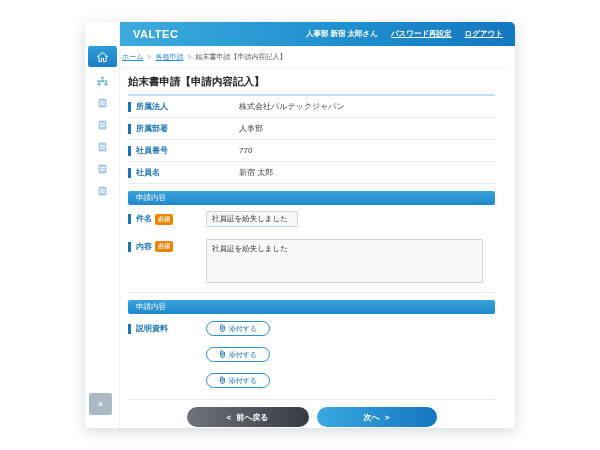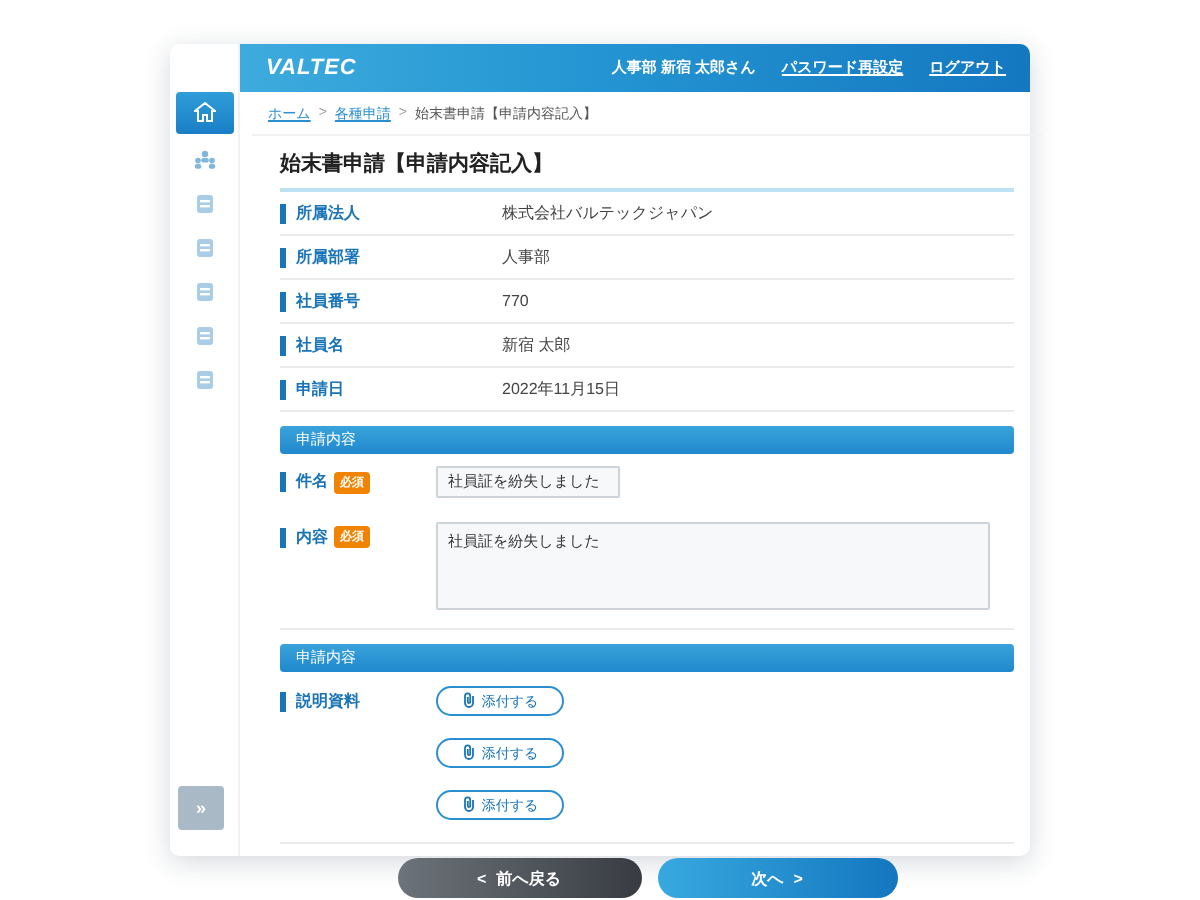--- a/index.html
+++ b/index.html
@@ -6,40 +6,40 @@
   html,body { width:600px; height:450px; background:#ffffff; overflow:hidden;
     font-family:"Liberation Sans","DejaVu Sans",sans-serif; }
 
   .window { position:absolute; left:85px; top:22px; width:430px; height:406px;
     background:#fff; border-radius:5px; box-shadow:0 3px 14px rgba(40,60,80,.20); }
 
   
   .header { position:absolute; left:35px; top:0; width:395px; height:24px;
     background:linear-gradient(90deg,#3dabdd 0%, #2495d2 45%, #1478c1 100%);
     border-radius:0 5px 0 0; display:flex; align-items:center; }
-  .logo { font-style:italic; font-weight:bold; color:#fff; font-size:11px;
+  .logo { font-weight:bold; color:#fff; font-size:11px;
     letter-spacing:.5px; margin-left:13px; }
   .header-right { margin-left:auto; margin-right:12px; display:flex; gap:13px; }
   .user-info { color:#fff; font-size:7.5px; font-weight:bold; }
   .header-link { color:#fff; font-size:7.5px; font-weight:bold; text-decoration:underline; cursor:pointer; }
 
   
   .sidebar { position:absolute; left:0; top:0; width:35px; height:100%;
     background:#fff; border-right:1px solid #eef2f5; border-radius:5px 0 0 5px; }
   .home-btn { position:absolute; left:3px; top:24px; width:29px; height:21px;
     background:linear-gradient(180deg,#2f9ed8,#1a7ec6); border-radius:2px;
     display:flex; align-items:center; justify-content:center; cursor:pointer; }
   .side-icons { position:absolute; left:0; top:50px; width:35px;
     display:flex; flex-direction:column; align-items:center; gap:4px; }
   .expand-btn { position:absolute; left:4px; bottom:13px; width:23px; height:22px;
     background:#a9bac6; color:#fff; border-radius:2px; font-size:9px; font-weight:bold;
     display:flex; align-items:center; justify-content:center; cursor:pointer; }
 
   
-  .main { position:absolute; left:41px; top:24px; width:395px; height:382px; }
+  .main { position:absolute; left:29px; top:24px; width:395px; height:382px; }
   .breadcrumb { height:22px; display:flex; align-items:center; gap:4px;
     padding-left:8px; font-size:7px; border-bottom:1px solid #f0f2f4; }
   .bc-link { color:#2a8fd0; text-decoration:underline; cursor:pointer; }
   .bc-sep { color:#999; }
   .bc-current { color:#555; }
 
   .content { padding:0 14px; }
   .page-title { margin-top:7px; font-size:10.5px; font-weight:bold; color:#222; }
   .title-rule { height:2px; background:#bfe1f4; margin-top:5px; }
 
@@ -180,26 +180,20 @@
             <span class="row-label">社員番号</span>
           </div>
         <span class="row-value">770</span>
       </div>
       <div class="info-row">
         <div class="row-label-cell">
             <span class="row-label">社員名</span>
           </div>
         <span class="row-value">新宿 太郎</span>
       </div>
-      <div class="info-row">
-        <div class="row-label-cell">
-            <span class="row-label">申請日</span>
-          </div>
-        <span class="row-value">2022年11月15日</span>
-      </div>
 
       <div class="section-bar">申請内容</div>
 
       <div class="field-row">
         <div class="row-label-cell">
           <span class="row-label">件名</span>
           <span class="badge">必須</span>
         </div>
         <input class="text-input" type="text" value="社員証を紛失しました" style="">
       </div>

